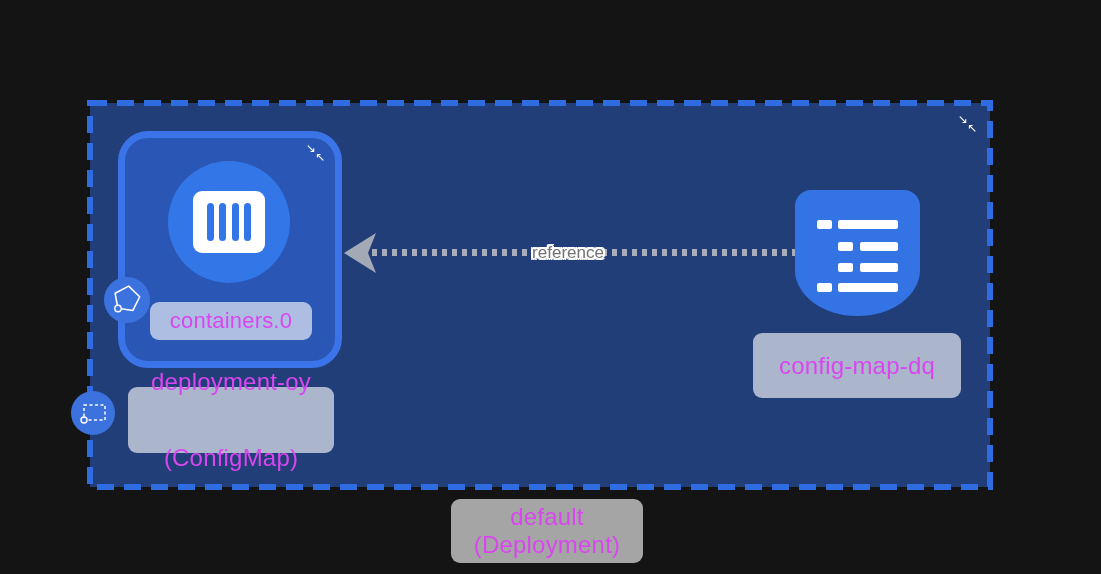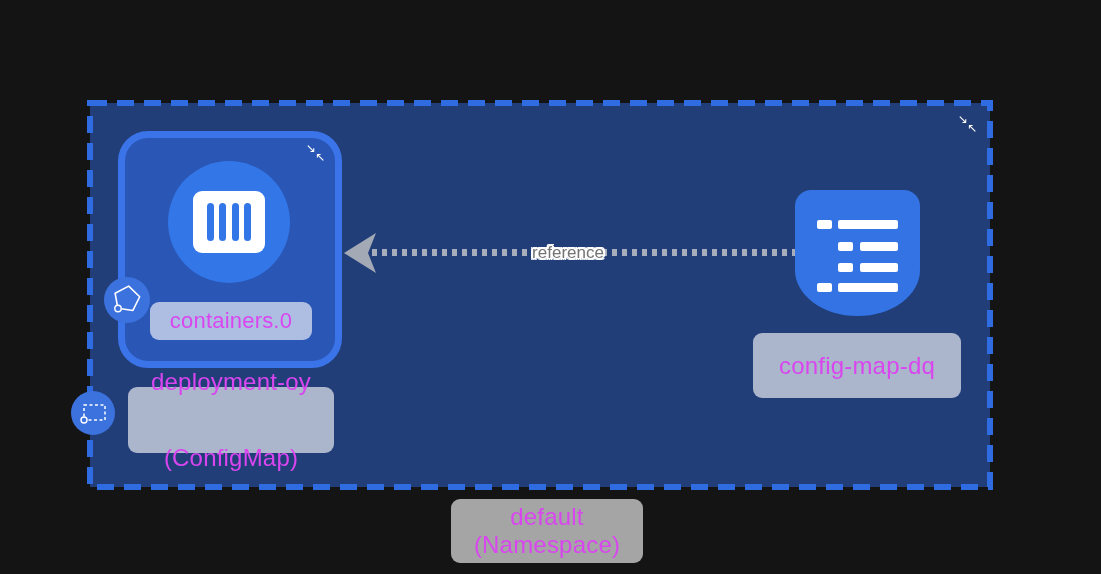--- a/index.html
+++ b/index.html
@@ -221,16 +221,16 @@
   </div>
   <div class="tag tag-deploy">
     <span>deployment-oy</span>
     <span>(ConfigMap)</span>
   </div>
   <div class="tag tag-configmap">
     <span>config-map-dq</span>
   </div>
   <div class="tag tag-namespace">
     <span>default</span>
-    <span>(Namespace)</span>
+    <span>(Deployment)</span>
   </div>
 
 </div>
 
 </body></html>

